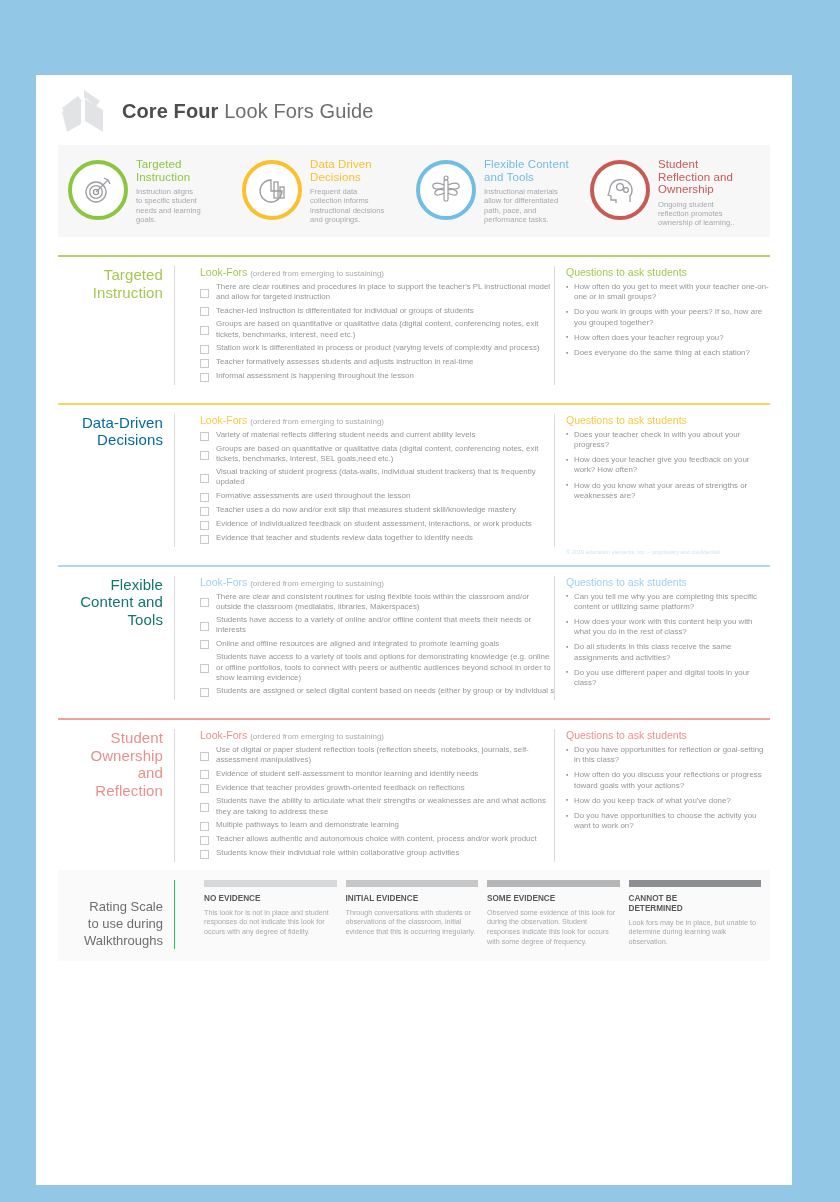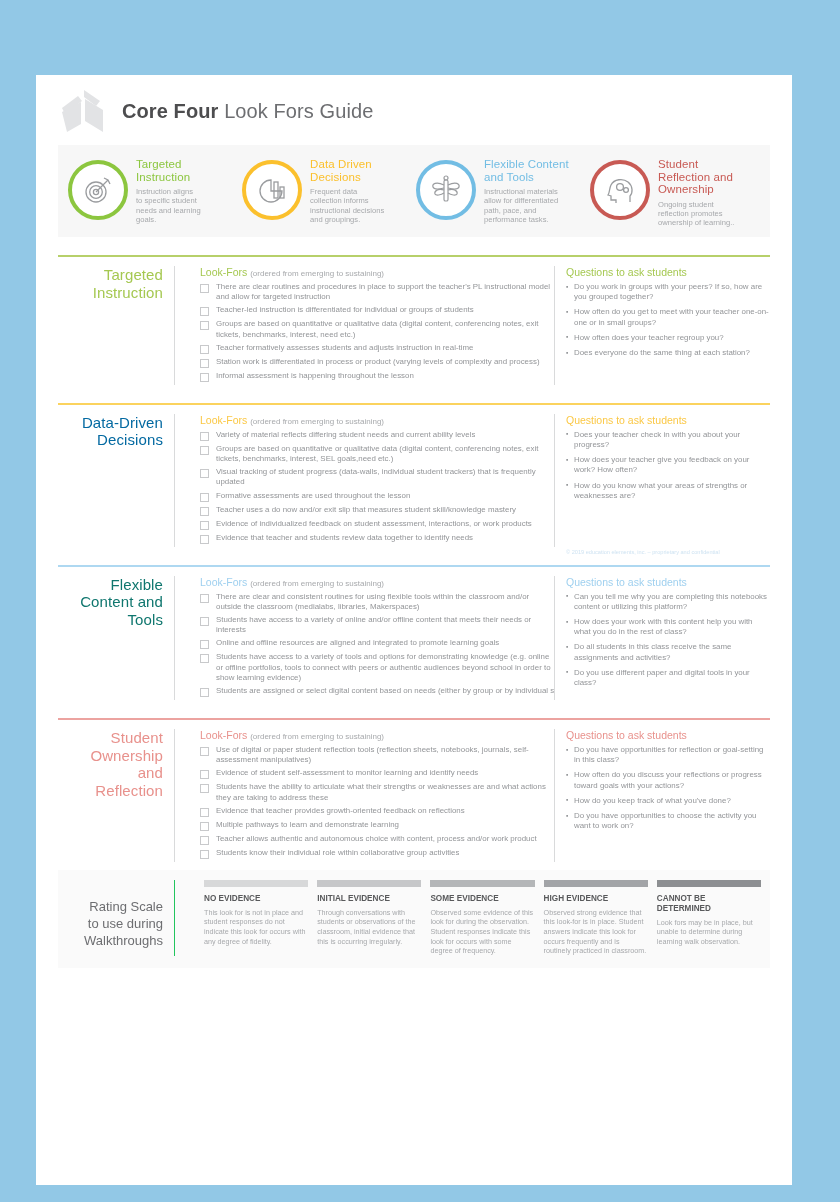--- a/index.html
+++ b/index.html
@@ -75,21 +75,21 @@
 
   .lookfors {
     flex: 1 1 auto;
     border-left: 1px solid #d9dadb;
     padding-left: 25px;
     min-width: 0;
   }
   .lf-head { font-size: 10.5px; margin-bottom: 4px; white-space: nowrap; }
   .lf-head .sub { color: #a7a9ac; font-size: 8px; }
 
-  .lf-item { display: flex; margin-bottom: 3px; }
+  .lf-item { display: flex; margin-bottom: 3px; align-items: center; }
   .cbox {
     width: 9px; height: 9px; flex: 0 0 9px;
     border: 1.2px solid #c8c9cb; background:#fff;
     margin-top: 2px; margin-right: 7px;
   }
   .lf-text {
     font-size: 7.9px; line-height: 10.2px; color: #939598;
     overflow: hidden;
   }
   .lf-text.clip { white-space: nowrap; text-overflow: clip; }
@@ -256,35 +256,35 @@
             <div class="lf-item">
               <div class="cbox"></div>
               <div class="lf-text">Teacher-led instruction is differentiated for individual or groups of students</div>
             </div>
             <div class="lf-item">
               <div class="cbox"></div>
               <div class="lf-text">Groups are based on quantitative or qualitative data (digital content, conferencing notes, exit tickets, benchmarks, interest, need etc.)</div>
             </div>
             <div class="lf-item">
               <div class="cbox"></div>
+              <div class="lf-text">Station work is differentiated in process or product (varying levels of complexity and process)</div>
+            </div>
+            <div class="lf-item">
+              <div class="cbox"></div>
               <div class="lf-text">Teacher formatively assesses students and adjusts instruction in real-time</div>
-            </div>
-            <div class="lf-item">
-              <div class="cbox"></div>
-              <div class="lf-text">Station work is differentiated in process or product (varying levels of complexity and process)</div>
             </div>
             <div class="lf-item">
               <div class="cbox"></div>
               <div class="lf-text">Informal assessment is happening throughout the lesson</div>
             </div>
           </div>
           <div class="questions">
             <div class="q-head" style="color: rgb(165, 200, 81);">Questions to ask students</div>
+            <div class="q-item">How often do you get to meet with your teacher one-on-one or in small groups?</div>
             <div class="q-item">Do you work in groups with your peers? If so, how are you grouped together?</div>
-            <div class="q-item">How often do you get to meet with your teacher one-on-one or in small groups?</div>
             <div class="q-item">How often does your teacher regroup you?</div>
             <div class="q-item">Does everyone do the same thing at each station?</div>
           </div>
         </div>
       </div>
       <div class="section">
         <div class="rule" style="background: rgb(251, 211, 94);"></div>
         <div class="sec-body">
           <div class="sec-title" style="color: #0369a1;">Data-Driven
 Decisions</div>
@@ -352,21 +352,21 @@
               <div class="cbox"></div>
               <div class="lf-text">Students have access to a variety of tools and options for demonstrating knowledge (e.g.  online or offline portfolios, tools to connect with peers or authentic audiences beyond school in order to show learning evidence)</div>
             </div>
             <div class="lf-item">
               <div class="cbox"></div>
               <div class="lf-text clip">Students are assigned or select digital content based on needs (either by group or by individual student)</div>
             </div>
           </div>
           <div class="questions">
             <div class="q-head" style="color: rgb(159, 208, 239);">Questions to ask students</div>
-            <div class="q-item">Can you tell me why you are completing this notebooks content or utilizing this platform?</div>
+            <div class="q-item">Can you tell me why you are completing this specific content or utilizing same platform?</div>
             <div class="q-item">How does your work with this content help you with what you do in the rest of class?</div>
             <div class="q-item">Do all students in this class receive the same assignments and activities?</div>
             <div class="q-item">Do you use different paper and digital tools in your class?</div>
           </div>
         </div>
       </div>
       <div class="section">
         <div class="rule" style="background: rgb(236, 163, 160);"></div>
         <div class="sec-body">
           <div class="sec-title" style="color: rgb(232, 145, 140);">Student
@@ -378,25 +378,25 @@
             <div class="lf-item">
               <div class="cbox"></div>
               <div class="lf-text">Use of digital or paper student reflection tools (reflection sheets, notebooks, journals, self-assessment manipulatives)</div>
             </div>
             <div class="lf-item">
               <div class="cbox"></div>
               <div class="lf-text">Evidence of student self-assessment to monitor learning and identify needs</div>
             </div>
             <div class="lf-item">
               <div class="cbox"></div>
+              <div class="lf-text">Evidence that teacher provides growth-oriented feedback on reflections</div>
+            </div>
+            <div class="lf-item">
+              <div class="cbox"></div>
               <div class="lf-text">Students have the ability to articulate what their strengths or weaknesses are and what actions they are taking to address these</div>
-            </div>
-            <div class="lf-item">
-              <div class="cbox"></div>
-              <div class="lf-text">Evidence that teacher provides growth-oriented feedback on reflections</div>
             </div>
             <div class="lf-item">
               <div class="cbox"></div>
               <div class="lf-text">Multiple pathways to learn and demonstrate learning</div>
             </div>
             <div class="lf-item">
               <div class="cbox"></div>
               <div class="lf-text">Teacher allows authentic and autonomous choice with content, process and/or work product</div>
             </div>
             <div class="lf-item">
@@ -430,25 +430,20 @@
             <div class="rbar" style="background: rgb(198, 199, 201);"></div>
             <div class="rtitle">INITIAL EVIDENCE</div>
             <div class="rdesc">Through conversations with students or observations of the classroom, initial evidence that this is occurring irregularly.</div>
           </div>
           <div class="rcol">
             <div class="rbar" style="background: rgb(180, 182, 184);"></div>
             <div class="rtitle">SOME EVIDENCE</div>
             <div class="rdesc">Observed some evidence of this look for during the observation. Student responses indicate this look for occurs with some degree of frequency.</div>
           </div>
           <div class="rcol">
-            <div class="rbar" style="background: rgb(162, 164, 167);"></div>
-            <div class="rtitle">HIGH EVIDENCE</div>
-            <div class="rdesc">Observed strong evidence that this look-for is in place. Student answers indicate this look for occurs frequently and is routinely practiced in classroom.</div>
-          </div>
-          <div class="rcol">
             <div class="rbar" style="background: rgb(141, 143, 146);"></div>
             <div class="rtitle">CANNOT BE
 DETERMINED</div>
             <div class="rdesc">Look fors may be in place, but unable to determine during learning walk observation.</div>
           </div>
         </div>
     </div>
   </div>
 
 </div>

